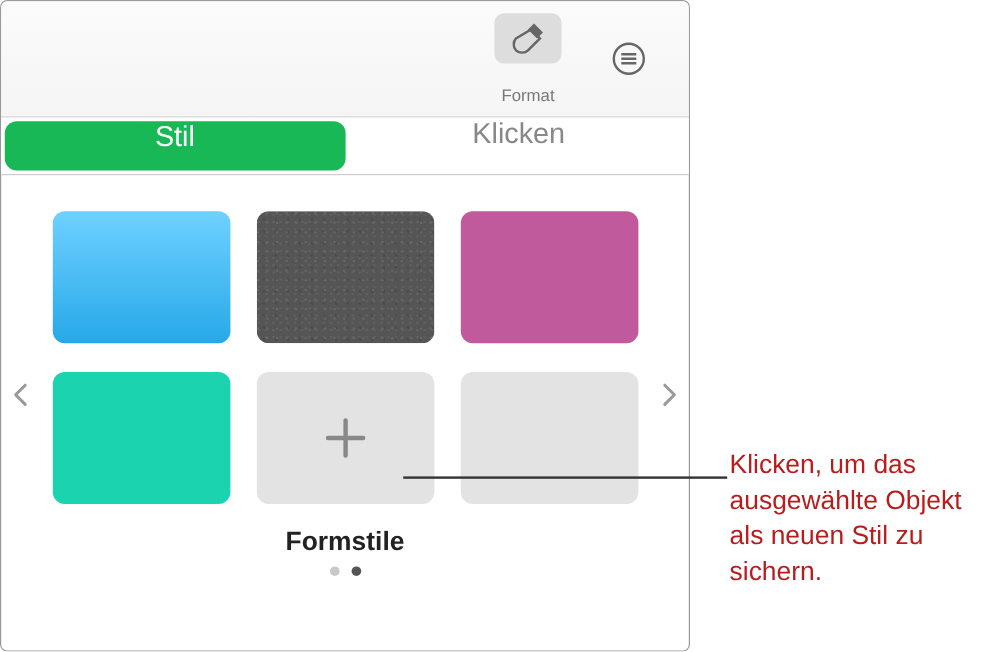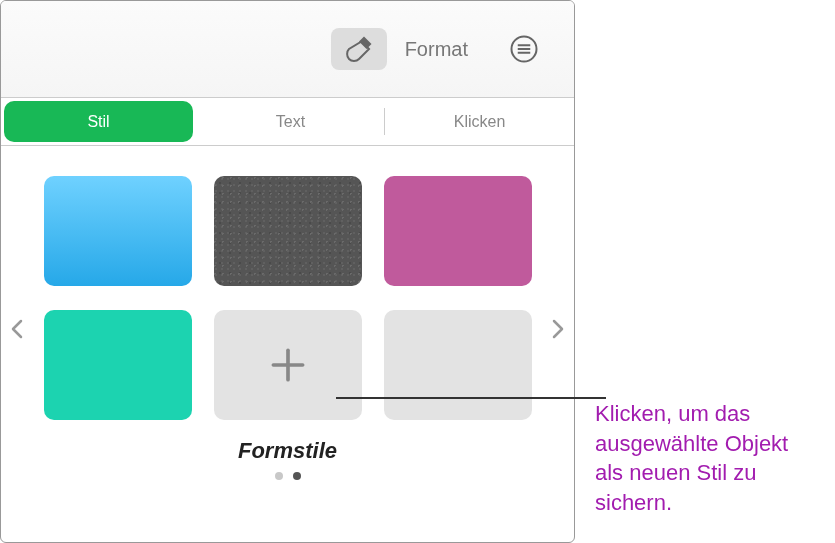--- a/index.html
+++ b/index.html
@@ -24,26 +24,26 @@
       height: 96px;
       display: flex;
       justify-content: flex-end;
       align-items: center;
       padding-right: 12px;
       gap: 8px;
       background: linear-gradient(#fbfbfb, #f5f5f5);
     }
     .toolbar-btn {
       display: flex;
-      flex-direction: row;
+      flex-direction: column;
       align-items: center;
       padding: 4px 10px;
       gap: 18px;
       color: #777;
-      font-size: 20px;
+      font-size: 14px;
       cursor: pointer;
     }
     .toolbar-btn.active .toolbar-icon-wrap {
       background: #ddd;
       border-radius: 8px;
     }
     .toolbar-icon-wrap {
       width: 56px;
       height: 42px;
       display: flex;
@@ -57,23 +57,22 @@
     .tabs {
       display: flex;
       align-items: stretch;
       height: 48px;
       border-bottom: 1px solid #ccc;
       background: #fff;
     }
     .tab {
       flex: 1;
       display: flex;
-      align-items: center;
-      justify-content: center;
-      font-size: 16px;
+      justify-content: center;
+      font-size: 24px;
       color: #888;
       cursor: pointer;
       position: relative;
     }
     .tab:not(:last-child)::after {
       content: "";
       position: absolute;
       right: 0;
       top: 10px;
       bottom: 10px;
@@ -131,21 +130,20 @@
       align-items: center;
       justify-content: center;
     }
     .plus-svg { color: #888; }
     .styles-label {
       text-align: center;
       font-size: 22px;
       font-weight: 600;
       color: #222;
       margin-top: 18px;
-      font-style: italic;
     }
     .page-dots {
       display: flex;
       justify-content: center;
       gap: 10px;
       margin-top: 8px;
     }
     .dot {
       width: 8px;
       height: 8px;
@@ -156,27 +154,26 @@
     .callout-line {
       position: absolute;
       left: 336px;
       top: 397px;
       width: 270px;
       height: 2px;
       background: #333;
     }
     .callout-text {
       position: absolute;
-      left: 595px;
+      left: 608px;
       top: 372px;
       width: 215px;
       font-size: 22px;
       line-height: 1.35;
-      color: #a21caf;
-      margin-top: 27px;
+      color: #b91c1c;
     }
   </style>
 </head>
 <body>
 
 <div class="panel">
 
   <div class="toolbar">
     <div class="toolbar-btn active">
       <div class="toolbar-icon-wrap">
@@ -197,23 +194,20 @@
         </svg>
       </div>
     </div>
   </div>
 
   <div class="divider"></div>
 
   <div class="tabs">
     <div class="tab active">
       <span>Stil</span>
-    </div>
-    <div class="tab">
-      <span>Text</span>
     </div>
     <div class="tab">
       <span>Klicken</span>
     </div>
   </div>
 
   <div class="styles-area">
     <div class="nav-arrow nav-left">
       <svg width="16" height="24" viewBox="0 0 16 24" fill="none" stroke="#999" stroke-width="2.5" stroke-linecap="round" stroke-linejoin="round">
         <polyline points="12,4 4,12 12,20"></polyline>

